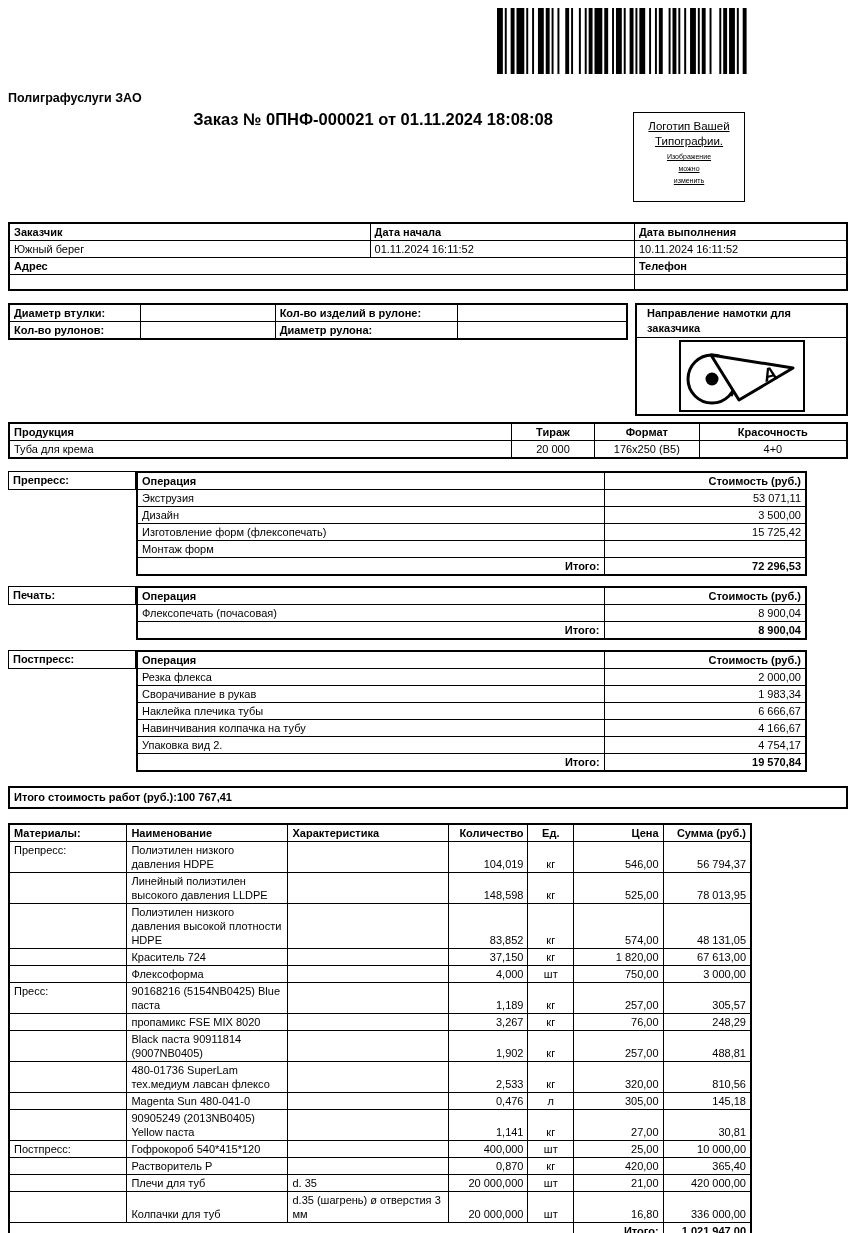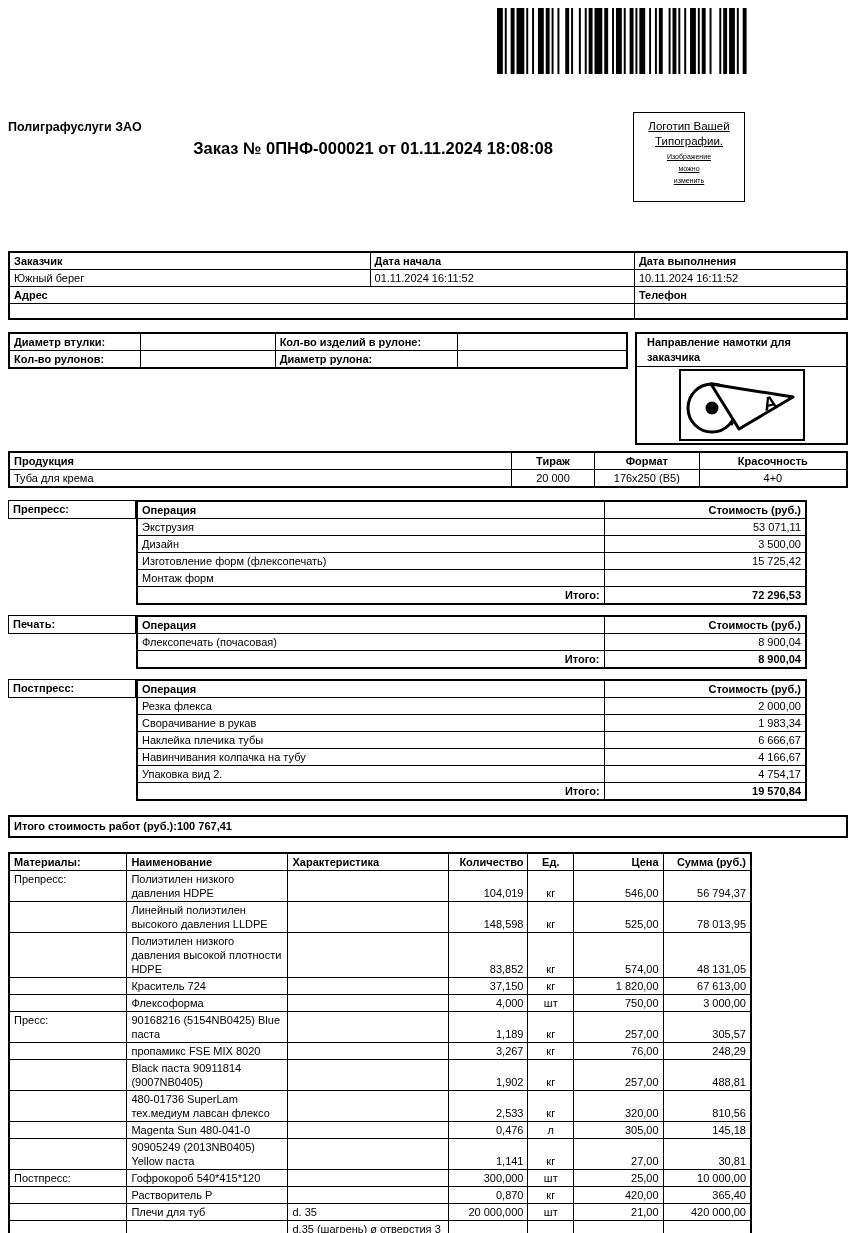--- a/index.html
+++ b/index.html
@@ -1,20 +1,20 @@
 <!DOCTYPE html>
 <html><head>
 <meta charset="utf-8">
 <style>
   html,body{margin:0;padding:0;background:#fff;}
   body{width:855px;height:1233px;overflow:hidden;color:#000;
        font-family:"Liberation Sans","DejaVu Sans",sans-serif;font-size:11px;}
   .page{position:relative;width:855px;height:1233px;padding:0 7px 0 8px;box-sizing:border-box;}
   .barcode{position:absolute;top:8px;left:497px;width:293px;height:66px;}
-  .company{padding-top:119px;font-weight:bold;font-size:12.5px;line-height:16px;}
+  .company{padding-top:90px;font-weight:bold;font-size:12.5px;line-height:16px;}
   .title{width:730px;text-align:center;font-weight:bold;font-size:16.5px;line-height:22px;margin-top:2px;}
   .logo-box{position:absolute;top:112px;left:633px;width:112px;height:90px;border:1.5px solid #000;
             box-sizing:border-box;text-align:center;padding-top:6px;text-decoration:underline;}
   .logo-main{font-size:11.5px;line-height:15px;}
   .logo-note{font-size:7px;line-height:9px;margin-top:3px;}
   table{border-collapse:collapse;}
   td,th{border:1px solid #000;padding:1px 4px;font-size:11px;line-height:14px;height:15px;
         box-sizing:border-box;}
   th{text-align:left;font-weight:bold;}
   .num{text-align:right;}
@@ -408,21 +408,21 @@
           <td class="sp"></td>
           <td class="num vb">1,141</td>
           <td class="ctr vb">кг</td>
           <td class="num vb">27,00</td>
           <td class="num vb">30,81</td>
         </tr>
         <tr>
           <td class="g">Постпресс:</td>
           <td class="nm">Гофрокороб 540*415*120</td>
           <td class="sp"></td>
-          <td class="num vb">300,000</td>
+          <td class="num vb">400,000</td>
           <td class="ctr vb">шт</td>
           <td class="num vb">25,00</td>
           <td class="num vb">10 000,00</td>
         </tr>
         <tr>
           <td class="g"></td>
           <td class="nm">Растворитель Р</td>
           <td class="sp"></td>
           <td class="num vb">0,870</td>
           <td class="ctr vb">кг</td>

